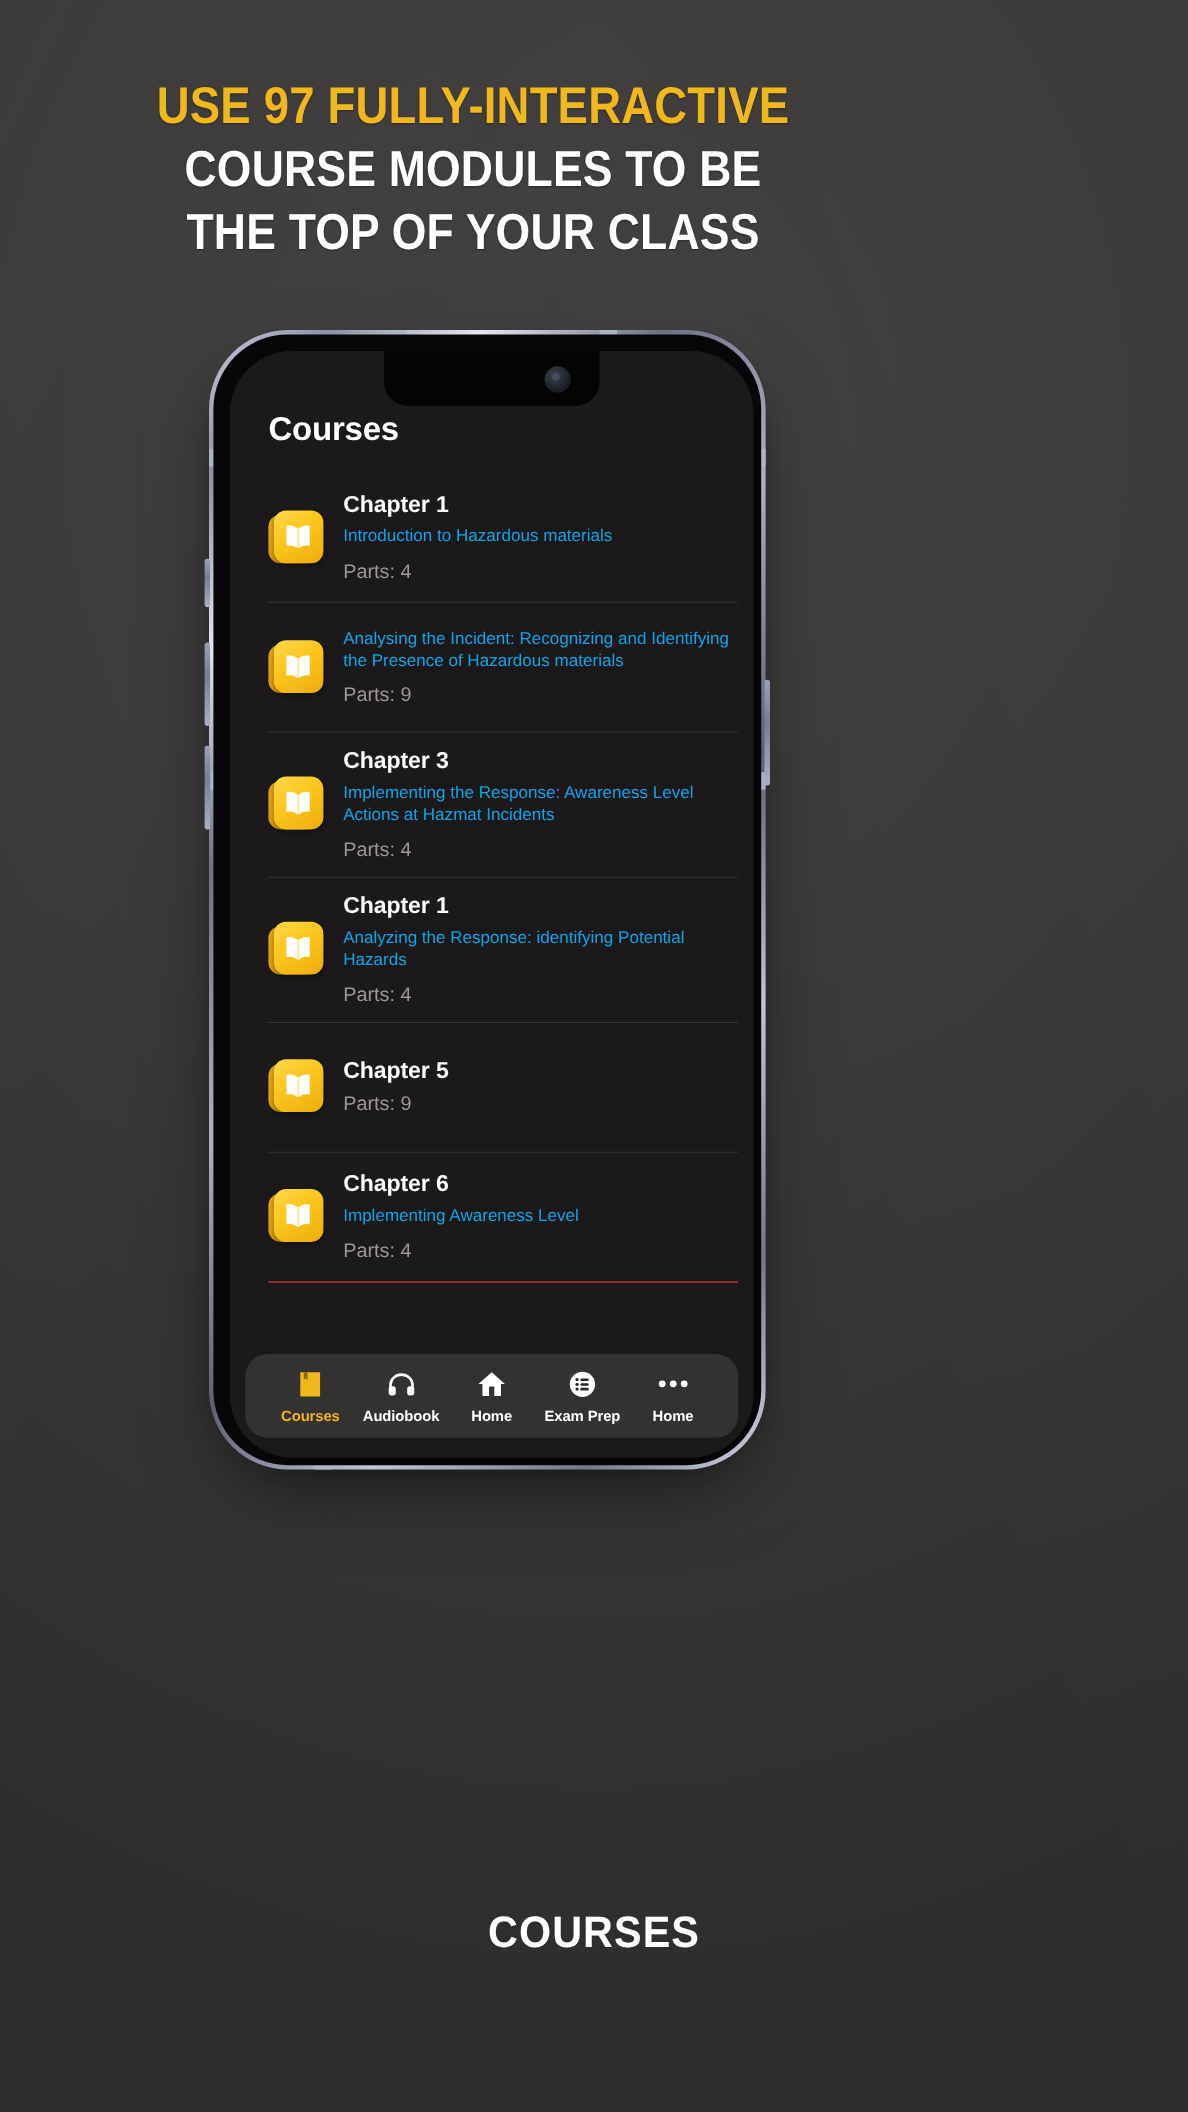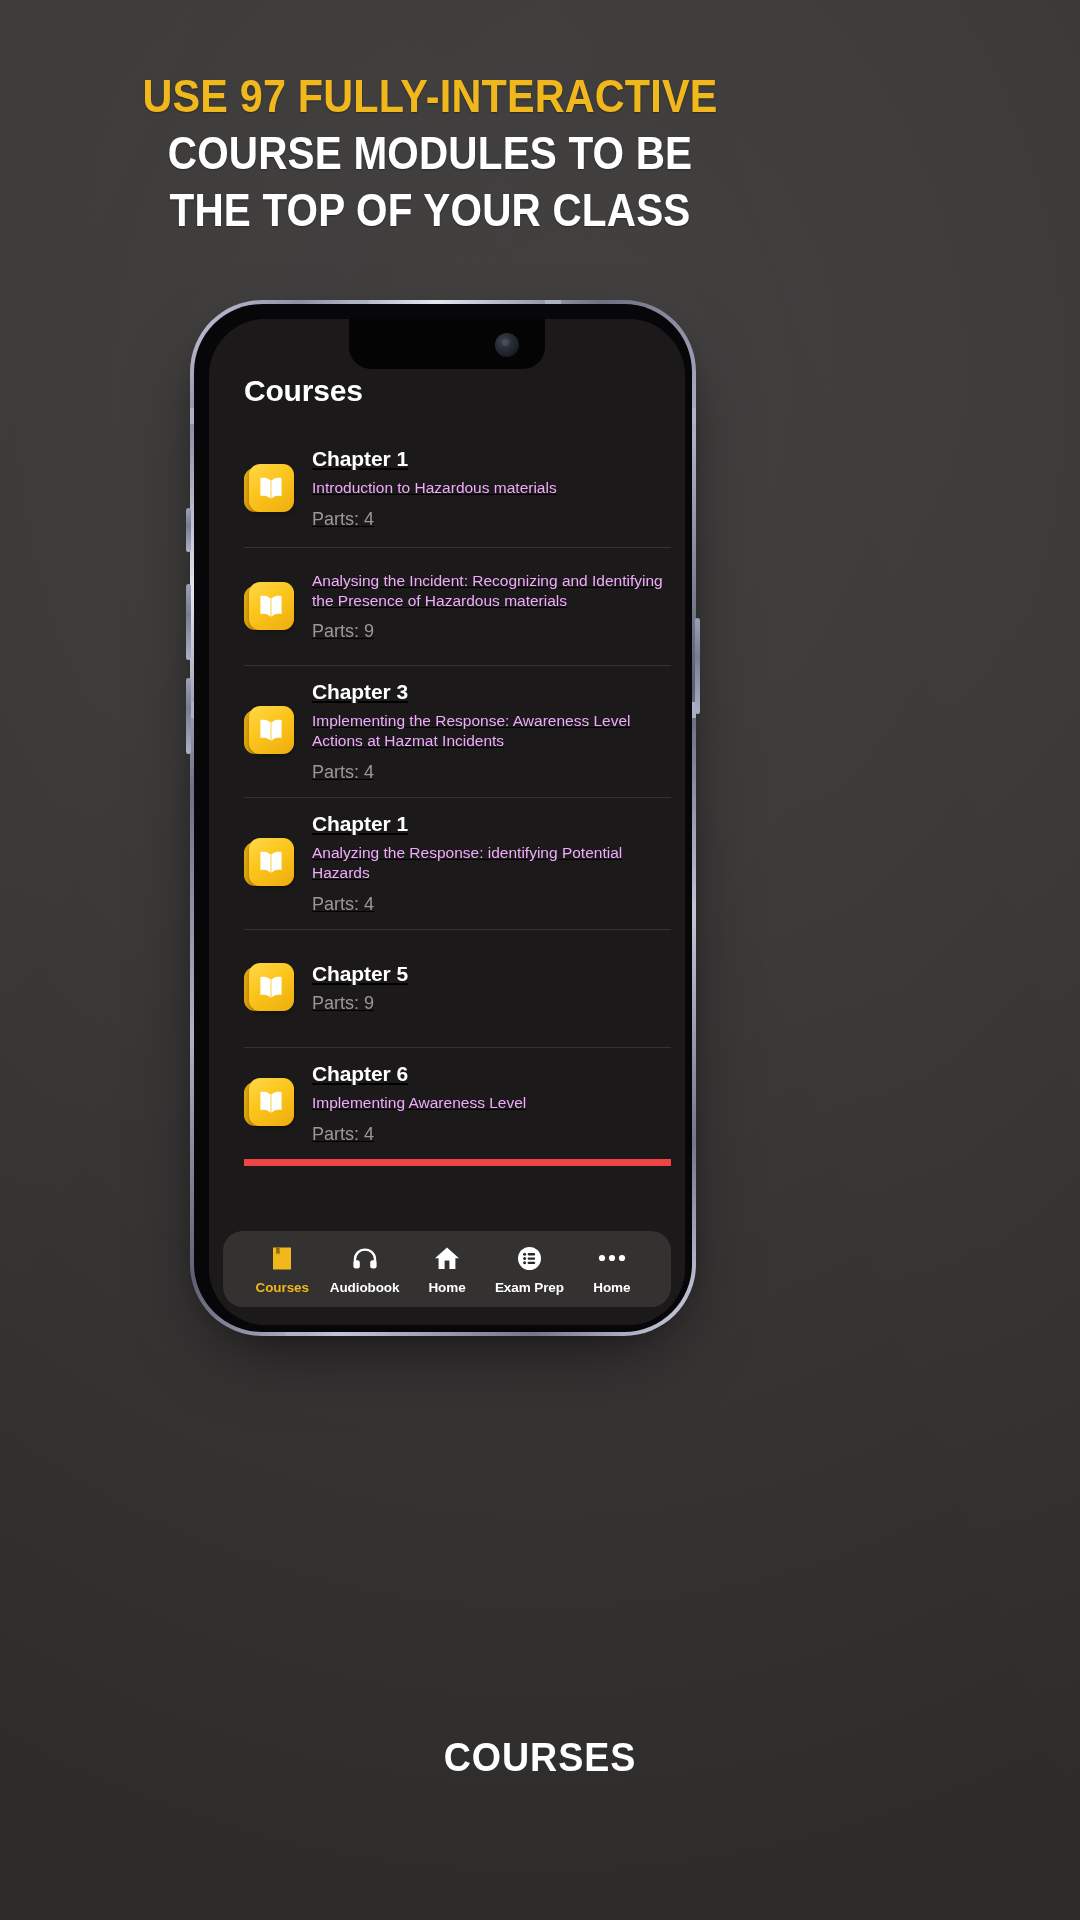--- a/index.html
+++ b/index.html
@@ -186,32 +186,31 @@
     font-weight: 600;
     letter-spacing: -0.2px;
     padding: 55px 0 0 35px;
   }
 
   .course-list {
     flex: 1;
     padding: 0 14px 0 35px;
     margin-top: 22px;
     overflow: hidden;
-    text-decoration: underline;
   }
 
   .course-row {
     display: flex;
     align-items: center;
     gap: 18px;
     padding: 14px 0 14px 0;
     border-bottom: 1px solid #343131;
     min-height: 118px;
   }
-  .course-row:last-child { border-bottom: 7px solid #ef4444; }
+  .course-row:last-child { border-bottom: 1px solid #ef4444; }
 
   
   .book-icon {
     position: relative;
     flex: 0 0 auto;
     width: 50px;
     height: 50px;
   }
   .book-icon .back {
     position: absolute;
@@ -236,21 +235,21 @@
 
   .course-text { flex: 1; min-width: 0; }
   .course-title {
     color: #ffffff;
     font-size: 21px;
     font-weight: 700;
     letter-spacing: -0.1px;
     margin-bottom: 7px;
   }
   .course-desc {
-    color: #f0abfc;
+    color: #0ea5e9;
     font-size: 15.5px;
     line-height: 1.32;
     margin-bottom: 10px;
   }
   .course-parts {
     color: #9c9896;
     font-size: 18px;
   }
 
   

